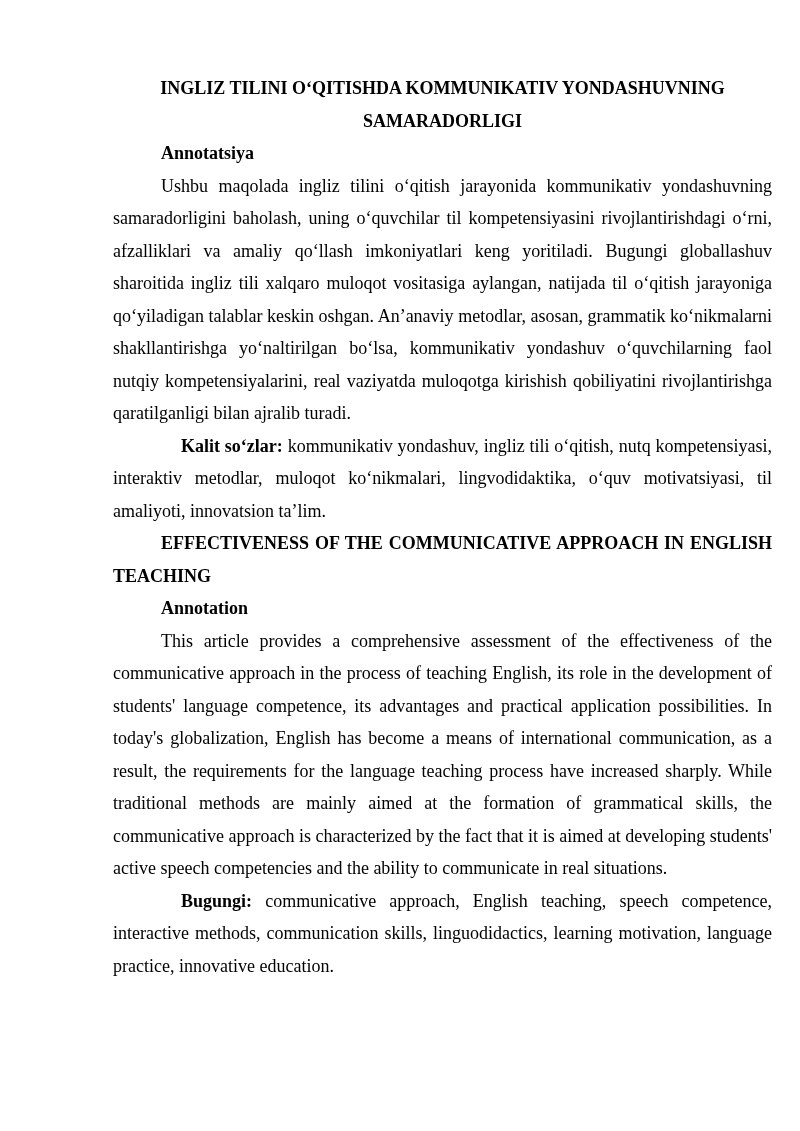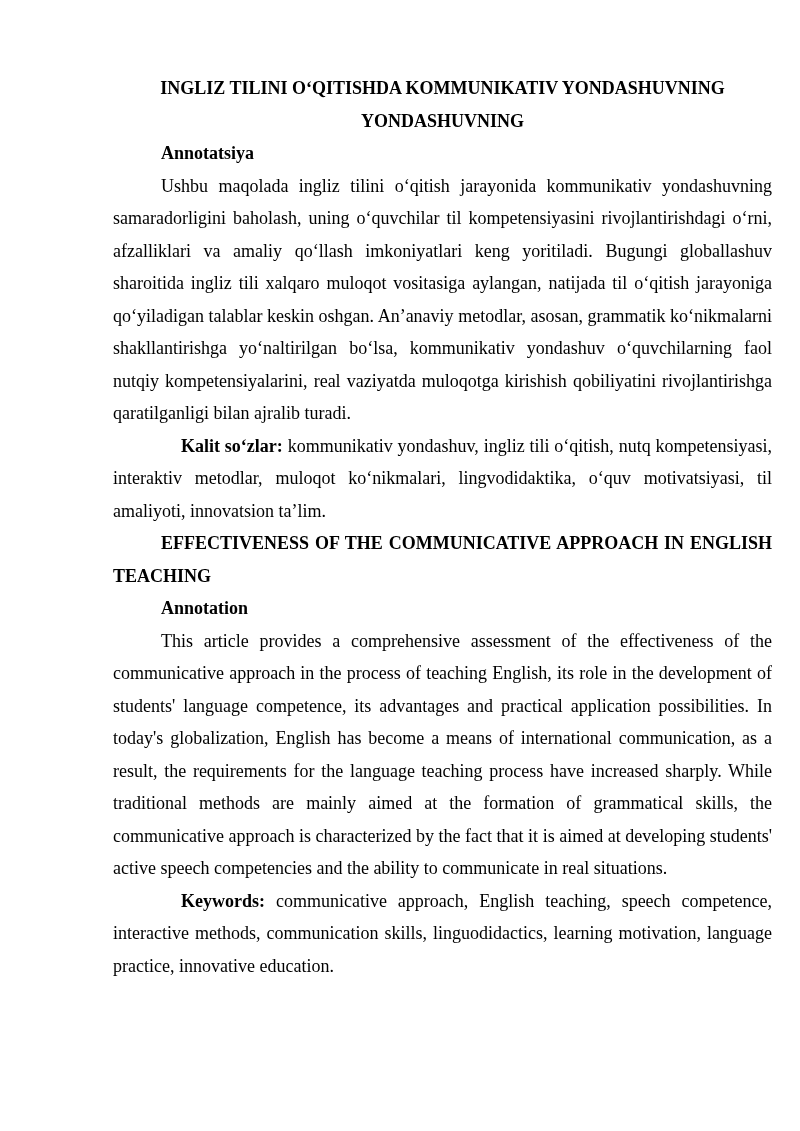--- a/index.html
+++ b/index.html
@@ -41,35 +41,35 @@
     margin-left: 20px;
   }
 </style>
 </head>
 <body>
 
 <div class="page">
 
   <p class="center bold">INGLIZ TILINI OʻQITISHDA KOMMUNIKATIV YONDASHUVNING</p>
 
-  <p class="center bold">YONDASHUVNING</p>
+  <p class="center bold">SAMARADORLIGI</p>
 
   <p class="indent bold">Annotatsiya</p>
 
   <p class="indent">Ushbu maqolada ingliz tilini oʻqitish jarayonida kommunikativ yondashuvning samaradorligini baholash, uning oʻquvchilar til kompetensiyasini rivojlantirishdagi oʻrni, afzalliklari va amaliy qoʻllash imkoniyatlari keng yoritiladi. Bugungi globallashuv sharoitida ingliz tili xalqaro muloqot vositasiga aylangan, natijada til oʻqitish jarayoniga qoʻyiladigan talablar keskin oshgan. An’anaviy metodlar, asosan, grammatik koʻnikmalarni shakllantirishga yoʻnaltirilgan boʻlsa, kommunikativ yondashuv oʻquvchilarning faol nutqiy kompetensiyalarini, real vaziyatda muloqotga kirishish qobiliyatini rivojlantirishga qaratilganligi bilan ajralib turadi.</p>
 
   <p class="indent">
     <span class="kw-label">Kalit soʻzlar:</span>
     <span>kommunikativ yondashuv, ingliz tili oʻqitish, nutq kompetensiyasi, interaktiv metodlar, muloqot koʻnikmalari, lingvodidaktika, oʻquv motivatsiyasi, til amaliyoti, innovatsion ta’lim.</span>
   </p>
 
   <p class="indent bold">EFFECTIVENESS OF THE COMMUNICATIVE APPROACH IN ENGLISH TEACHING</p>
 
   <p class="indent bold">Annotation</p>
 
   <p class="indent">This article provides a comprehensive assessment of the effectiveness of the communicative approach in the process of teaching English, its role in the development of students' language competence, its advantages and practical application possibilities. In today's globalization, English has become a means of international communication, as a result, the requirements for the language teaching process have increased sharply. While traditional methods are mainly aimed at the formation of grammatical skills, the communicative approach is characterized by the fact that it is aimed at developing students' active speech competencies and the ability to communicate in real situations.</p>
 
   <p class="indent">
-    <span class="kw-label">Keywords:</span>
+    <span class="kw-label">Bugungi:</span>
     <span>communicative approach, English teaching, speech competence, interactive methods, communication skills, linguodidactics, learning motivation, language practice, innovative education.</span>
   </p>
 
 </div>
 
 </body></html>

